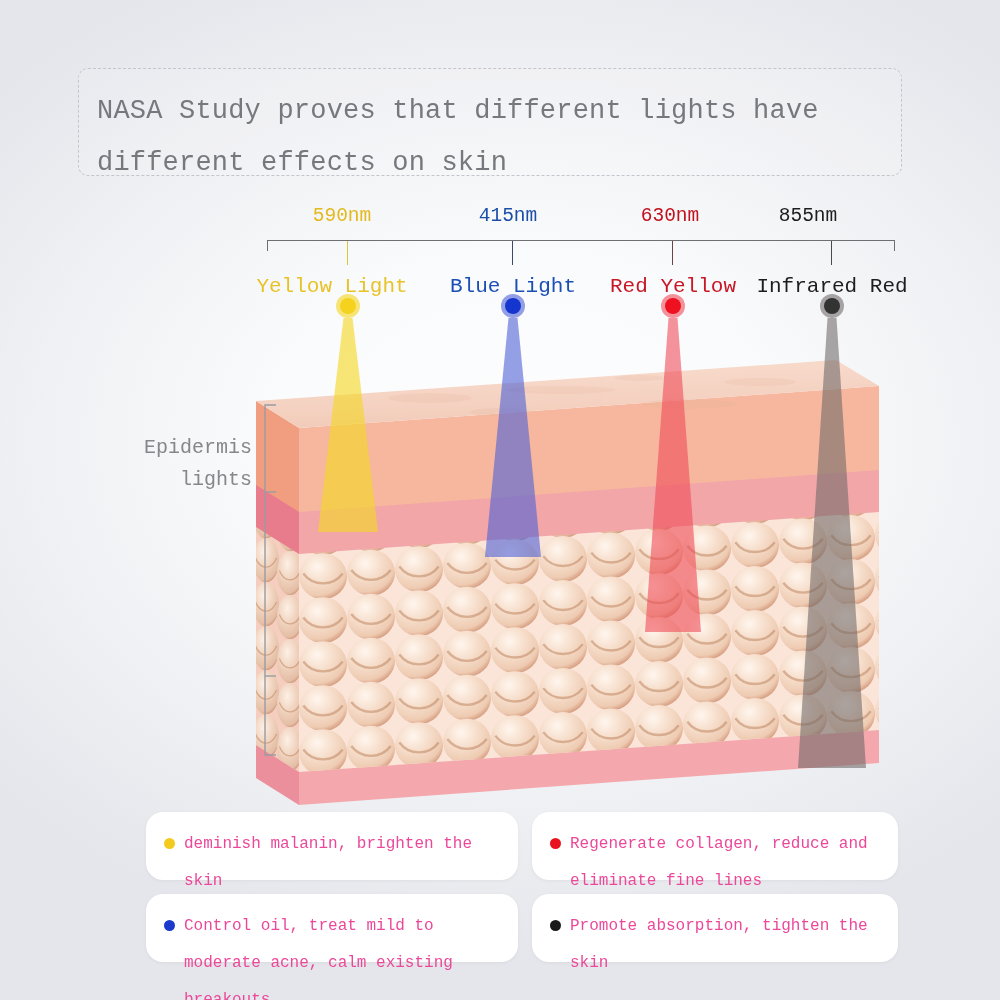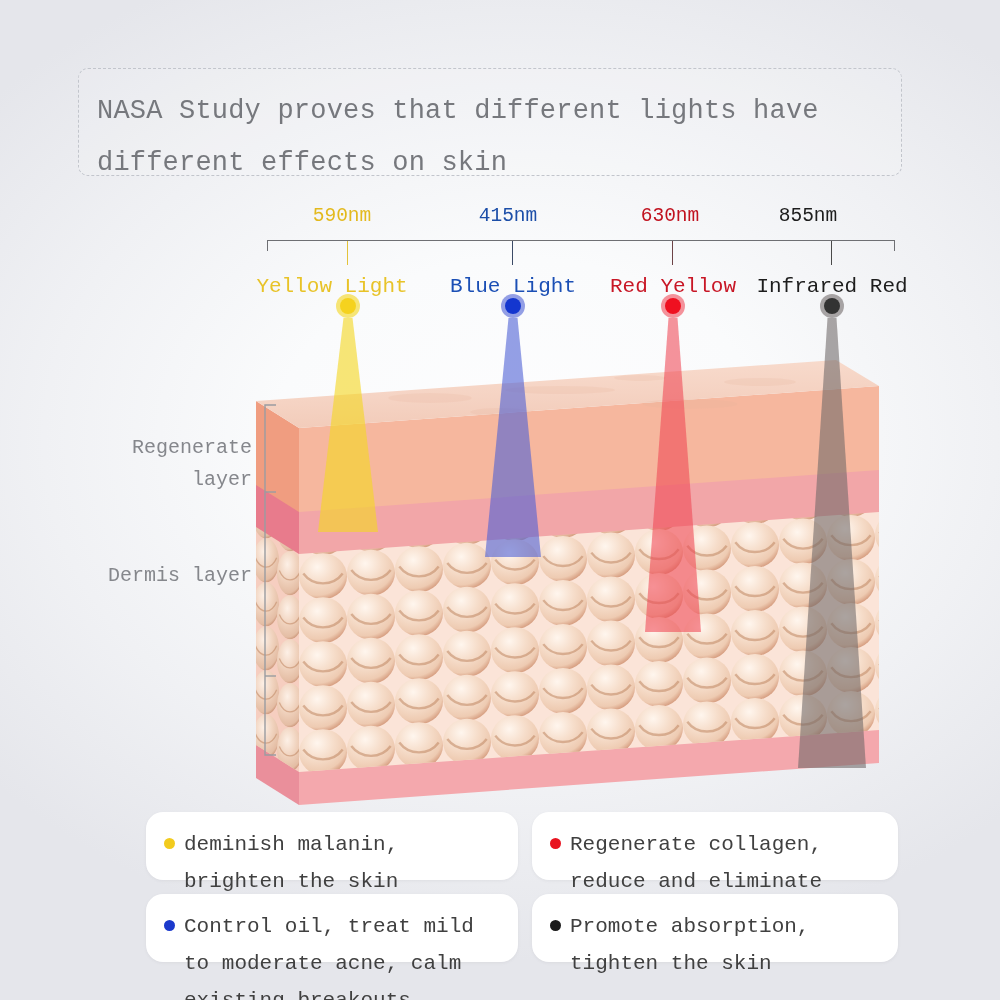--- a/index.html
+++ b/index.html
@@ -47,21 +47,21 @@
   .layer-label{position:absolute;font-size:20px;color:#85878c;text-align:right;line-height:32px;}
   #bracket{left:262px;top:404px;width:14px;height:352px;}
 
   
   .cap{
     position:absolute;background:#ffffff;border-radius:17px;
     box-sizing:border-box;padding:14px 16px 0 18px;
     box-shadow:0 1px 3px rgba(140,140,150,.12);
   }
   .cap-dot{position:absolute;left:18px;top:26px;width:11px;height:11px;border-radius:50%;}
-  .cap-txt{margin-left:20px;font-size:21px;line-height:37px;color:#404040;}
+  .cap-txt{margin-left:20px;font-size:16px;line-height:37px;color:#ec4899;}
 </style>
 </head>
 <body>
 
 <div id="stage">
 
   <div id="title-box" class="abs">
     <div id="title-text">NASA Study proves that different lights have different effects on skin</div>
   </div>
 
@@ -577,22 +577,21 @@
       <div class="dot-ring" style="left: 820px; top: 294px; width: 24px; height: 24px; background: rgba(110, 104, 104, 0.58);"></div>
       <div class="dot" style="left: 824px; top: 298px; width: 16px; height: 16px; background: rgb(51, 51, 51);"></div>
     </div>
 
   <svg id="bracket" class="abs" viewBox="0 0 14 352">
     <path d="M14 1 H3 V351 H14" fill="none" stroke="#9a9ca1" stroke-width="1.4"></path>
     <path d="M3 88 H14" fill="none" stroke="#9a9ca1" stroke-width="1.4"></path>
     <path d="M3 272 H14" fill="none" stroke="#9a9ca1" stroke-width="1.4"></path>
   </svg>
 
-  <div class="layer-label" style="left:60px;top:432px;width:192px;">Regenerate layer</div>
-  <div class="layer-label" style="left:60px;top:560px;width:192px;">Dermis layer</div>
+  <div class="layer-label" style="left:60px;top:432px;width:192px;">Epidermis lights</div>
 
   <div class="cap" style="left:146px;top:812px;width:372px;height:68px;">
     <span class="cap-dot" style="background:#f2cb1e;"></span>
     <div class="cap-txt">deminish malanin, brighten the skin</div>
   </div>
 
   <div class="cap" style="left:532px;top:812px;width:366px;height:68px;">
     <span class="cap-dot" style="background:#e8131f;"></span>
     <div class="cap-txt">Regenerate collagen, reduce and eliminate fine lines</div>
   </div>

